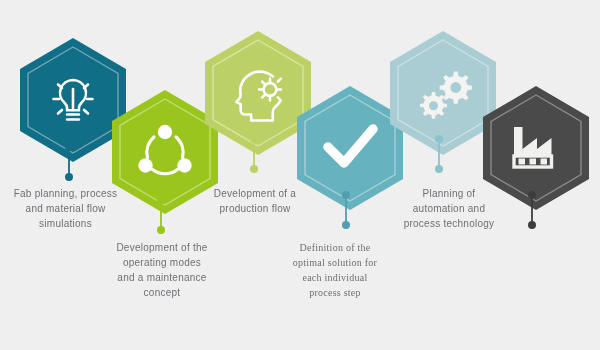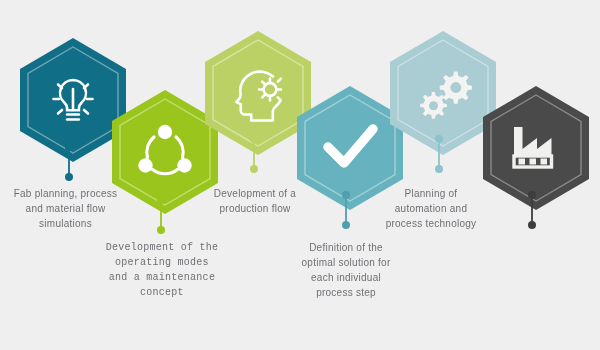--- a/index.html
+++ b/index.html
@@ -96,21 +96,21 @@
       </g>
     </svg>
   </div>
   <div class="connector" style="left:156px; top:195px;">
     <svg width="10" height="40" viewBox="0 0 10 40">
       <line x1="5" y1="5" x2="5" y2="35" stroke="#9AC51C" stroke-width="1.8"></line>
       <circle cx="5" cy="5" r="4" fill="#9AC51C"></circle>
       <circle cx="5" cy="35" r="4" fill="#9AC51C"></circle>
     </svg>
   </div>
-  <div class="caption" style="left:103px; top:240px; width:118px;font-family:Liberation Mono, monospace;">Development  of the
+  <div class="caption" style="left:103px; top:240px; width:118px;">Development  of the
 operating  modes
 and a maintenance
 concept</div>
 
   <div class="hex" style="left:203px; top:30px;">
     <svg viewBox="0 0 110 126">
       <polygon points="55,1 108,32 108,94 55,125 2,94 2,32" fill="#BCD165"></polygon>
       <polygon points="55,10 100,36.5 100,89.5 55,116 10,89.5 10,36.5" fill="none" stroke="#d8e4a4" stroke-width="1.4"></polygon>
       <g fill="none" stroke="#ffffff" stroke-width="2.6" stroke-linejoin="round" stroke-linecap="round">
         <path d="M70,46.5 C64,41.5 55.5,40 48.5,43.5 C40.5,47.5 36,55.5 37.5,63.5 c0.5,2.6 -0.3,4.2 -1.8,5.9 l-2.4,2.7 l4.4,2.0 l0,6.2 c0,2.3 1.9,4.2 4.2,4.2 l6.3,0 l0,6.0 l21.6,0 l0,-9.0 c0,-2.2 0.9,-3.4 2.6,-4.8 c1.9,-1.6 3.4,-3.3 4.6,-5.2"></path>
@@ -138,21 +138,21 @@
       </g>
     </svg>
   </div>
   <div class="connector" style="left:341px; top:190px;">
     <svg width="10" height="40" viewBox="0 0 10 40">
       <line x1="5" y1="5" x2="5" y2="35" stroke="#4F9FAE" stroke-width="1.8"></line>
       <circle cx="5" cy="5" r="4" fill="#4F9FAE"></circle>
       <circle cx="5" cy="35" r="4" fill="#4F9FAE"></circle>
     </svg>
   </div>
-  <div class="caption" style="left:287px; top:240px; width:118px;">Definition  of the
+  <div class="caption" style="left:276px; top:240px; width:118px;font-family:Liberation Serif, serif;">Definition  of the
 optimal solution for
 each individual
 process step</div>
 
   <div class="hex" style="left:388px; top:30px;">
     <svg viewBox="0 0 110 126">
       <polygon points="55,1 108,32 108,94 55,125 2,94 2,32" fill="#A9CDD3"></polygon>
       <polygon points="55,10 100,36.5 100,89.5 55,116 10,89.5 10,36.5" fill="none" stroke="#cbe0e4" stroke-width="1.4"></polygon>
       <g fill="#f3f4f2">
 
@@ -164,21 +164,21 @@
       </g>
     </svg>
   </div>
   <div class="connector" style="left:434px; top:134px;">
     <svg width="10" height="40" viewBox="0 0 10 40">
       <line x1="5" y1="5" x2="5" y2="35" stroke="#8CC2CB" stroke-width="1.8"></line>
       <circle cx="5" cy="5" r="4" fill="#8CC2CB"></circle>
       <circle cx="5" cy="35" r="4" fill="#8CC2CB"></circle>
     </svg>
   </div>
-  <div class="caption" style="left:372px; top:186px; width:118px;">Planning of
+  <div class="caption" style="left:390px; top:186px; width:118px;">Planning of
 automation and
 process technology</div>
 
   <div class="hex" style="left:481px; top:85px;">
     <svg viewBox="0 0 110 126">
       <polygon points="55,1 108,32 108,94 55,125 2,94 2,32" fill="#4A4A4A"></polygon>
       <polygon points="55,10 100,36.5 100,89.5 55,116 10,89.5 10,36.5" fill="none" stroke="#8a8a8a" stroke-width="1.4"></polygon>
       <g fill="#f0f0ee">
         <path d="M33,82 L33,42 L41.5,42 L41.5,64 L56,53 L56,64 L70.5,53 L70.5,82 Z"></path>
         <rect x="33" y="71" width="37.5" height="11" fill="#4A4A4A"></rect>

